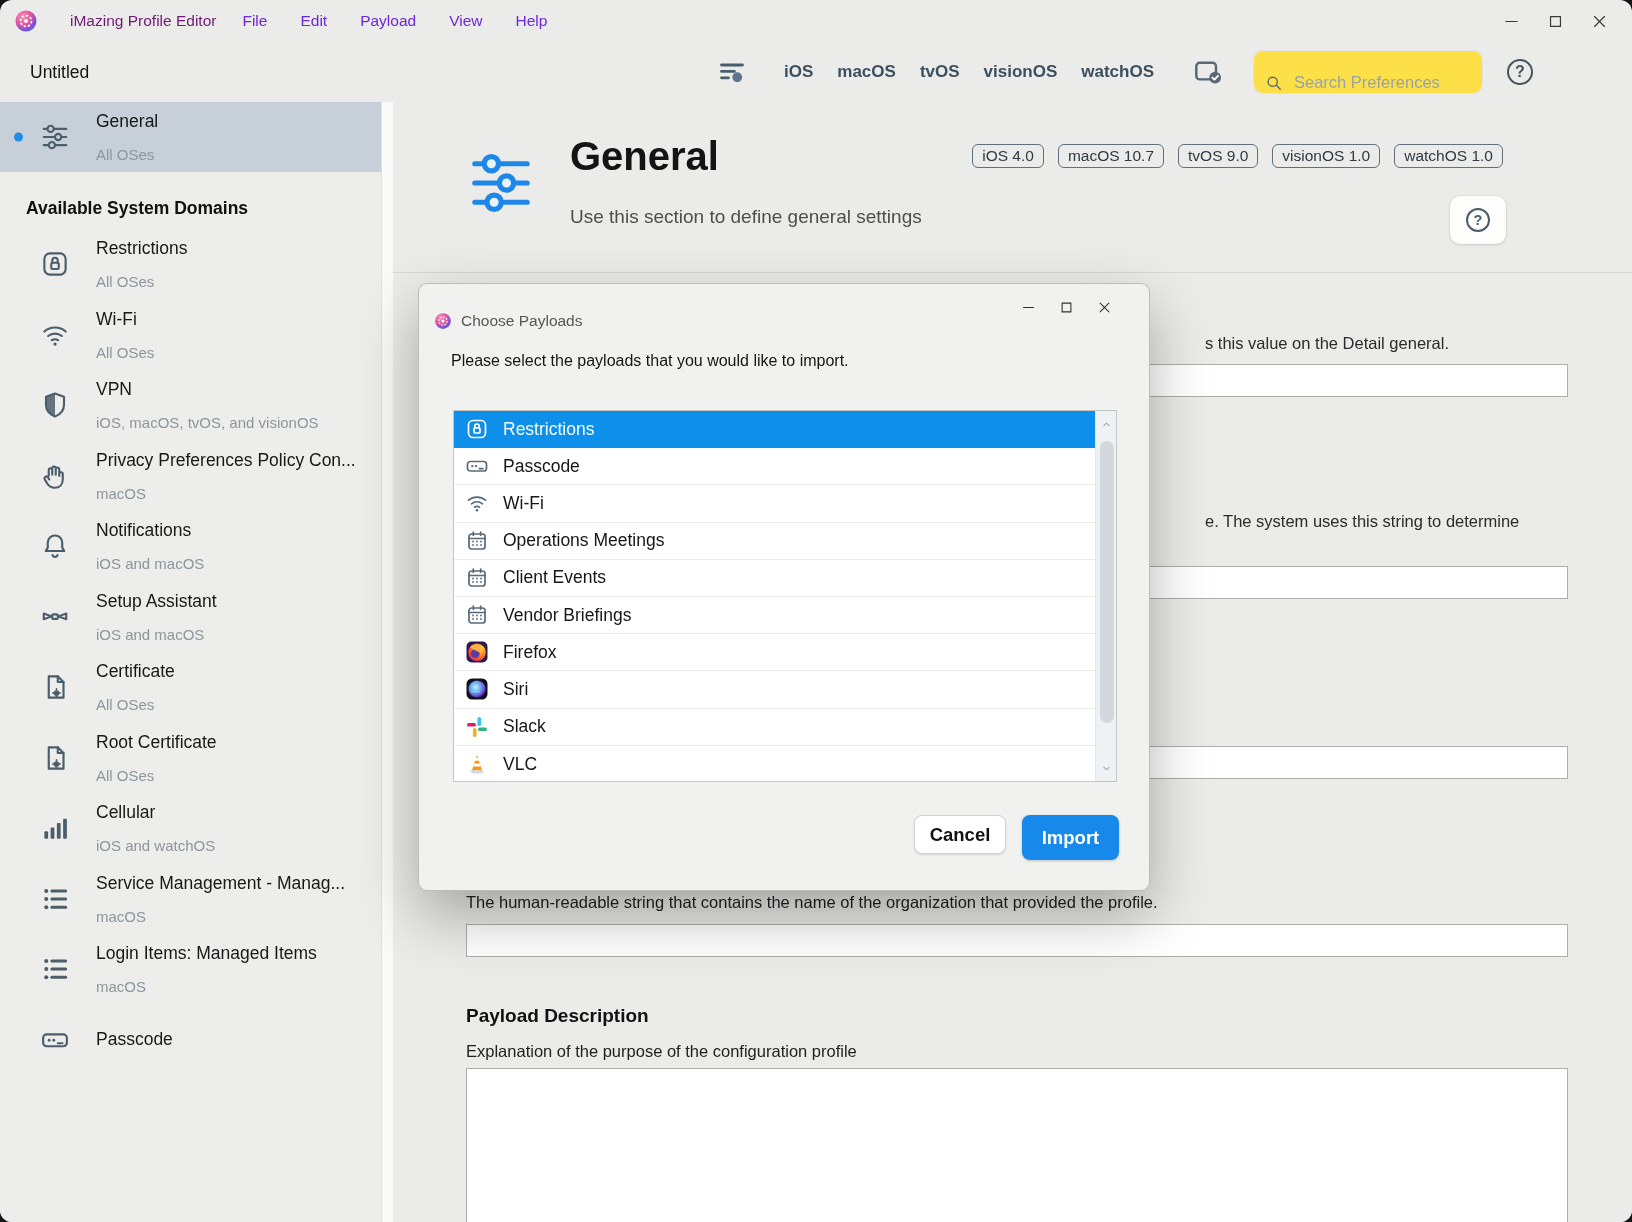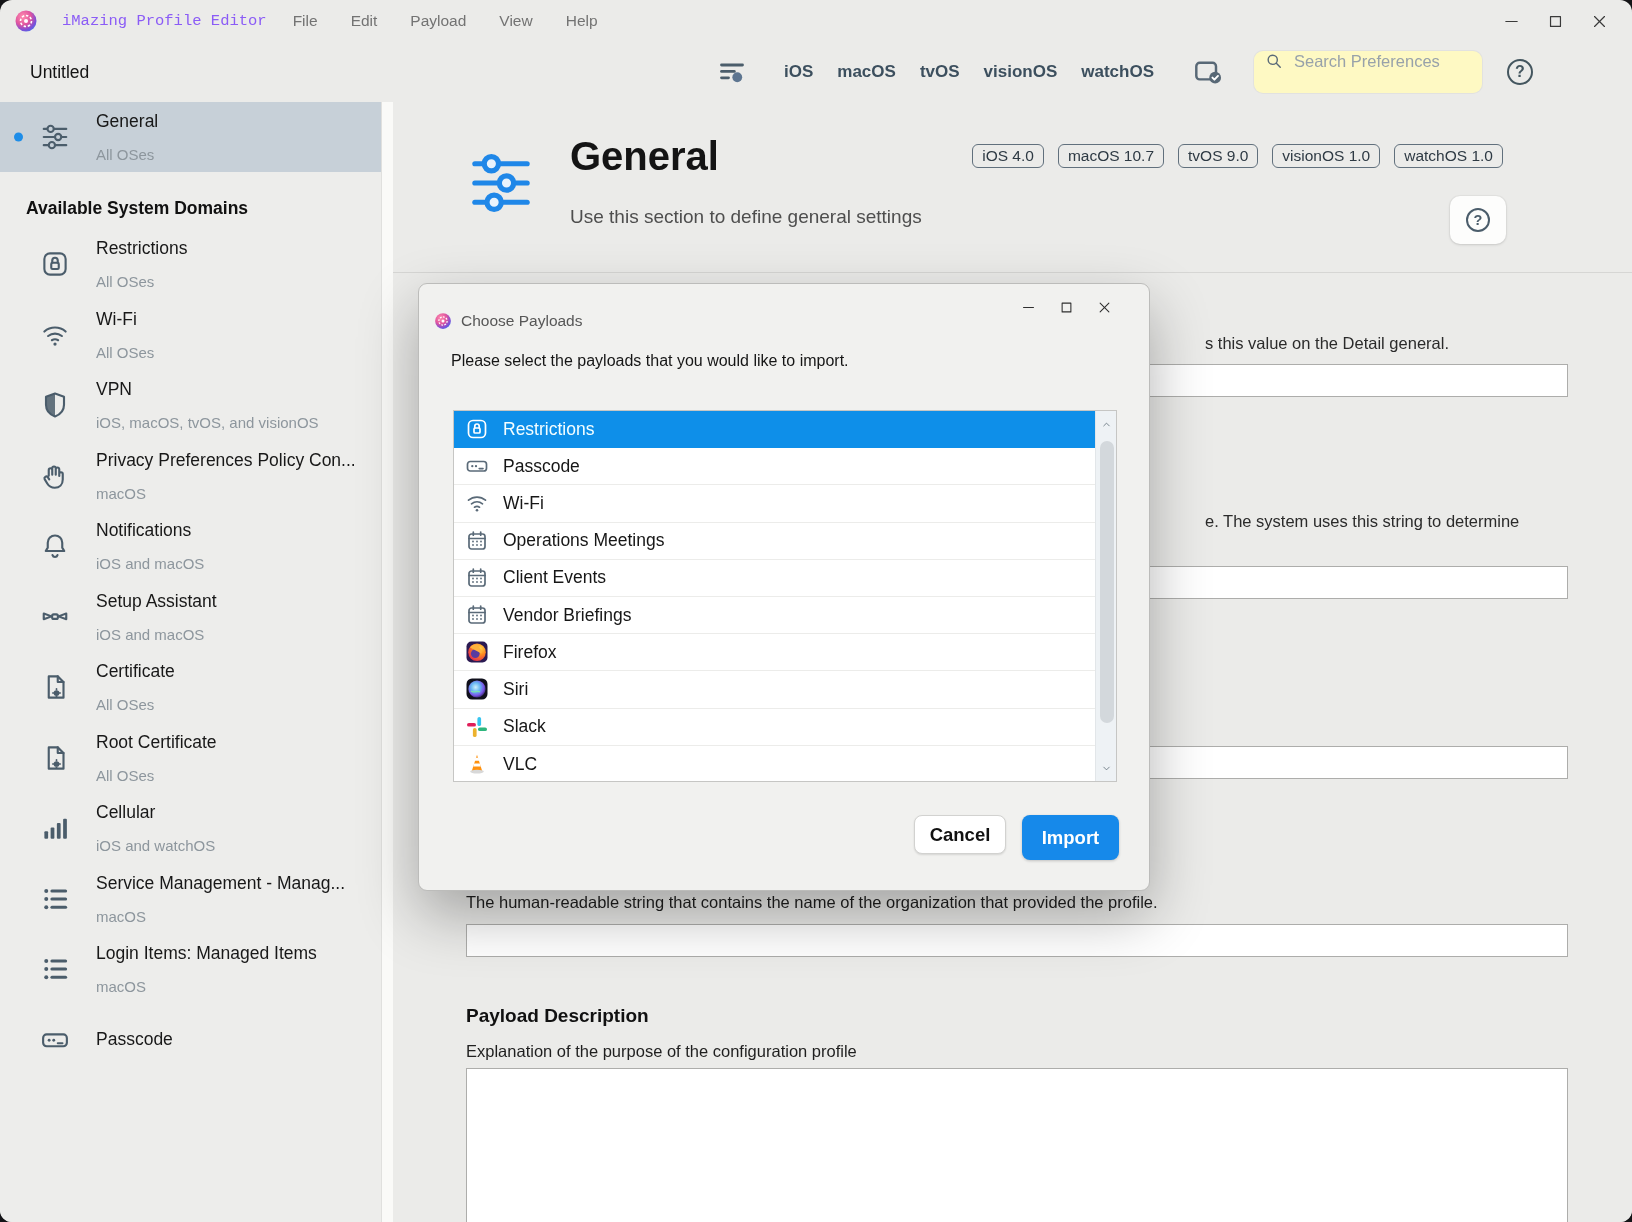--- a/index.html
+++ b/index.html
@@ -4,37 +4,37 @@
 <style>
   html,body{margin:0;padding:0;background:#141417;width:1632px;height:1222px;overflow:hidden;
     font-family:"Liberation Sans", sans-serif;}
   *{box-sizing:border-box;}
   .window{position:absolute;left:0;top:0;width:1632px;height:1222px;background:#ebebe9;
     border-radius:12px;overflow:hidden;}
   
   .menubar{position:absolute;left:0;top:0;right:0;height:42px;display:flex;align-items:center;}
   .app-logo{width:24px;height:24px;margin-left:14px;flex:0 0 auto;}
   .app-logo svg{width:24px;height:24px;display:block;}
-  .app-name{margin-left:24px;font-size:15.5px;color:#8b5cf6;font-family:Liberation Mono, monospace;}
+  .app-name{margin-left:32px;font-size:15.5px;color:#701a75;}
   .menu-items{display:flex;gap:21px;margin-left:20px;}
-  .menu-item{font-size:15.5px;color:#737373;padding:2px 6px;cursor:default;}
+  .menu-item{font-size:15.5px;color:#6d28d9;padding:2px 6px;cursor:default;}
   .win-controls{position:absolute;right:20px;top:0;height:42px;display:flex;align-items:center;gap:18px;}
   .win-btn{width:26px;height:26px;display:flex;align-items:center;justify-content:center;color:#3a3a3a;}
   .win-btn svg{width:17px;height:17px;}
   
   .toolbar{position:absolute;left:0;top:42px;right:0;height:60px;display:flex;align-items:center;}
   .doc-title{margin-left:30px;font-size:17.5px;color:#141414;}
   .tb-right{margin-left:auto;display:flex;align-items:center;padding-right:98px;}
   .filter-icon{width:28px;height:28px;color:#4b5d6b;margin-right:38px;}
   .filter-icon svg{width:28px;height:28px;}
   .os-filters{display:flex;gap:24px;align-items:center;margin-right:38px;}
   .os-link{font-size:17px;font-weight:700;color:#3c4f5e;cursor:default;}
   .device-icon{width:32px;height:30px;margin-right:30px;}
   .device-icon svg{width:32px;height:30px;}
-  .searchbox{width:228px;height:42px;background:#fef9c3;border-radius:9px;display:flex;align-items:flex-start;
+  .searchbox{width:228px;height:42px;background:#fde047;border-radius:9px;display:flex;align-items:flex-end;
     padding:0 10px;box-shadow:0 0 0 1px #e2e2e0;}
   .searchbox svg{width:20px;height:20px;color:#5a6a78;flex:0 0 auto;}
   .searchbox input{border:none;outline:none;background:transparent;margin-left:8px;width:180px;
     font-size:16.5px;color:#333;font-family:"Liberation Sans",sans-serif;}
   .searchbox input::placeholder{color:#98a2aa;}
   .help-icon{width:27px;height:27px;margin-left:25px;color:#44565f;}
   .help-icon .qc{width:26px;height:26px;border:2px solid #44565f;border-radius:50%;display:flex;
     align-items:center;justify-content:center;font-size:16px;font-weight:700;color:#44565f;}
   
   .sidebar{position:absolute;left:0;top:102px;bottom:0;width:393px;background:#ededeb;overflow:hidden;}

